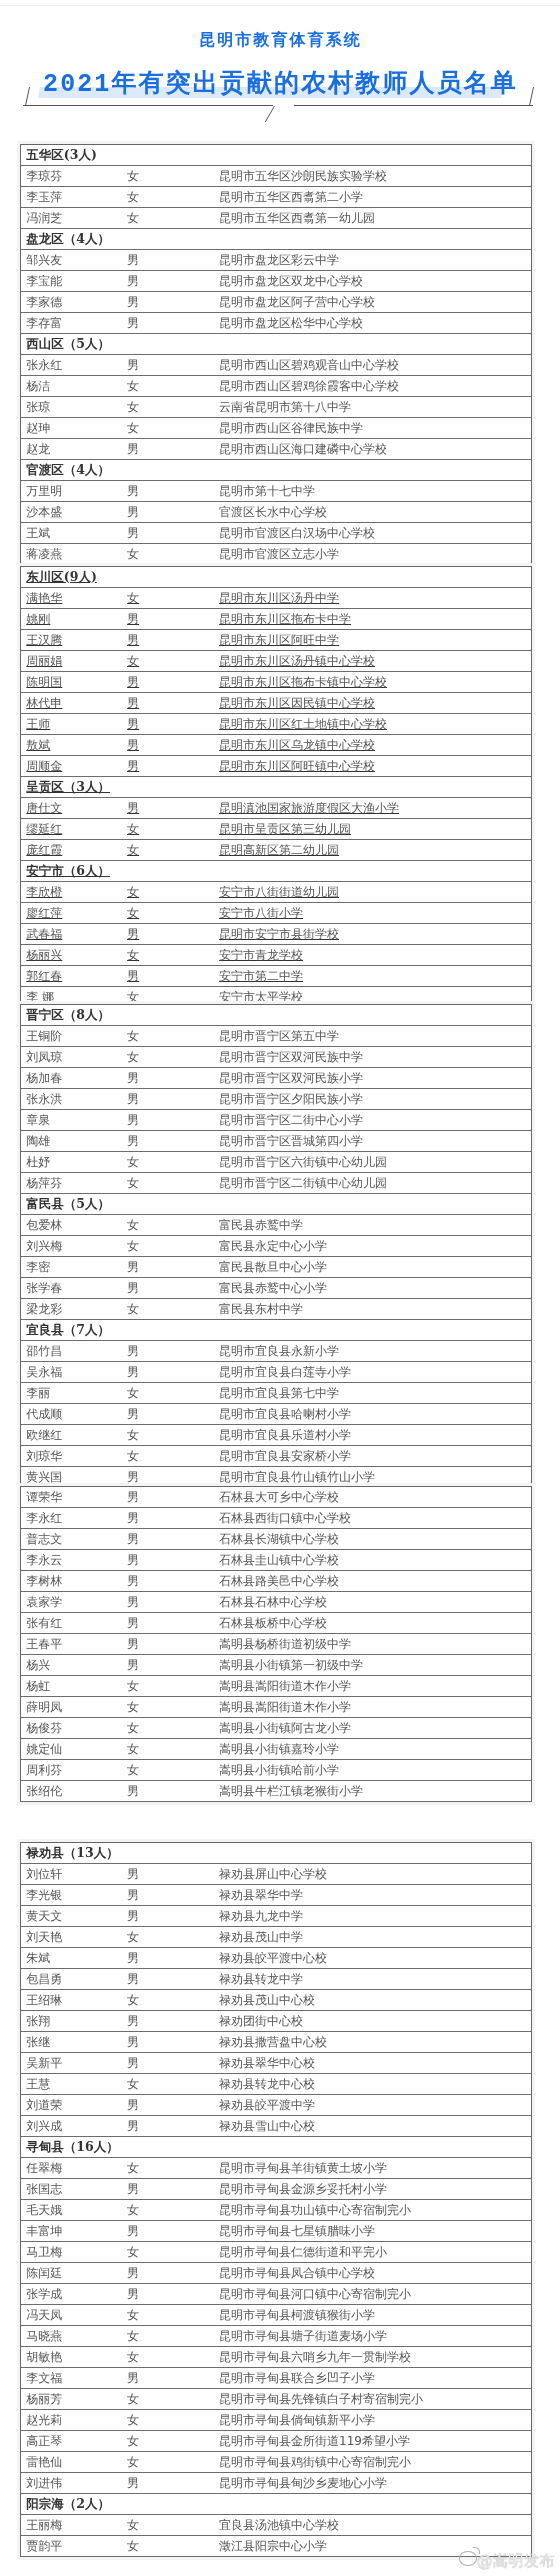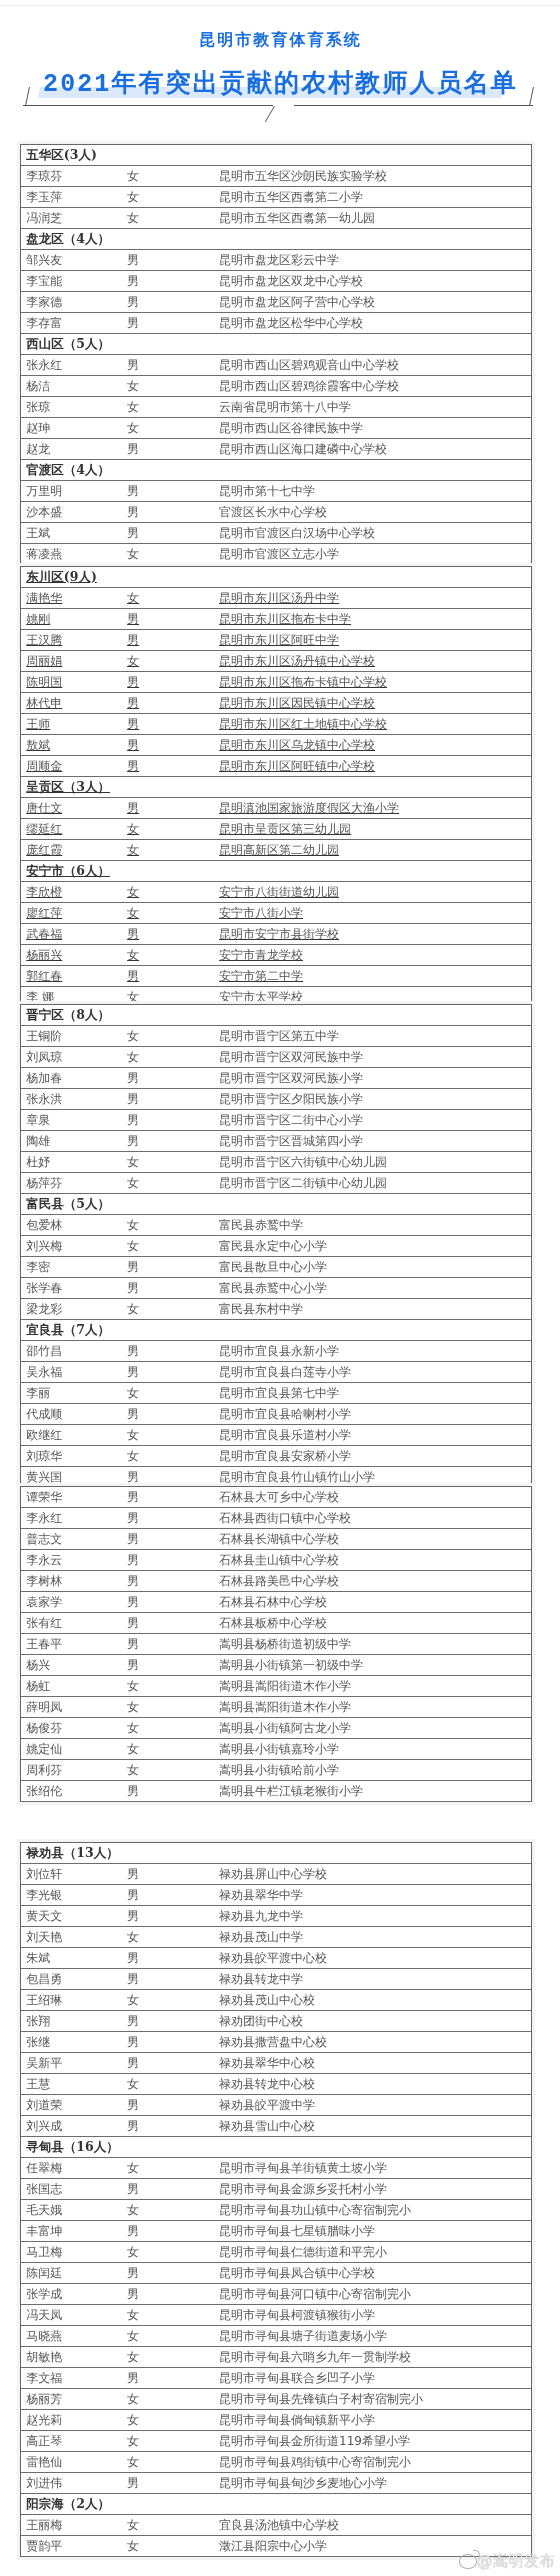--- a/index.html
+++ b/index.html
@@ -20,21 +20,21 @@
 
   .block { position: absolute; left: 17px; width: 518px; background: #f4f4f4; padding: 3.1px; }
   .tbl { width: 100%; background: #fff; border: 1px solid #666; border-bottom: none; }
   .row { display: flex; align-items: center; height: 21px; border-bottom: 1px solid #6d6d6d; font-size: 12px; color: #555; }
   .row.head { color: #333; font-weight: bold; font-family: "DejaVu Serif", "Liberation Serif", serif; font-size: 12.5px; }
   .c-name { width: 106px; padding-left: 5.2px; white-space: nowrap; }
   .c-sex { width: 92px; padding-left: 0; }
   .c-school { flex: 1; white-space: nowrap; }
   .head .c-name { width: auto; }
 
-  .watermark { position: absolute; right: 6.2px; top: 2551px; font-size: 15.6px; color: #e6e6e6; text-shadow: 0 0 1px #9a9a9a; display: flex; align-items: center; gap: 0; }
+  .watermark { position: absolute; right: 6.2px; top: 2551px; font-size: 15.6px; color: #e6e6e6; text-shadow: 0 0 1px #9a9a9a; display: flex; align-items: flex-start; gap: 0; }
   .weibo-icon { width: 17.7px; height: 14.5px; border: 1px solid #b0b0b0; border-radius: 50%; position: relative; }
   .weibo-icon::after { content: ""; position: absolute; right: -4.2px; top: -5.2px; width: 6.2px; height: 6.2px; border-top: 1px solid #b0b0b0; border-right: 1px solid #b0b0b0; border-radius: 0 5.2px 0 0; }
 </style>
 </head>
 <body>
 
 <div class="topbar"></div>
 
 <div class="title-wrap">
   <div class="title-line title-line1">昆明市教育体育系统</div>

